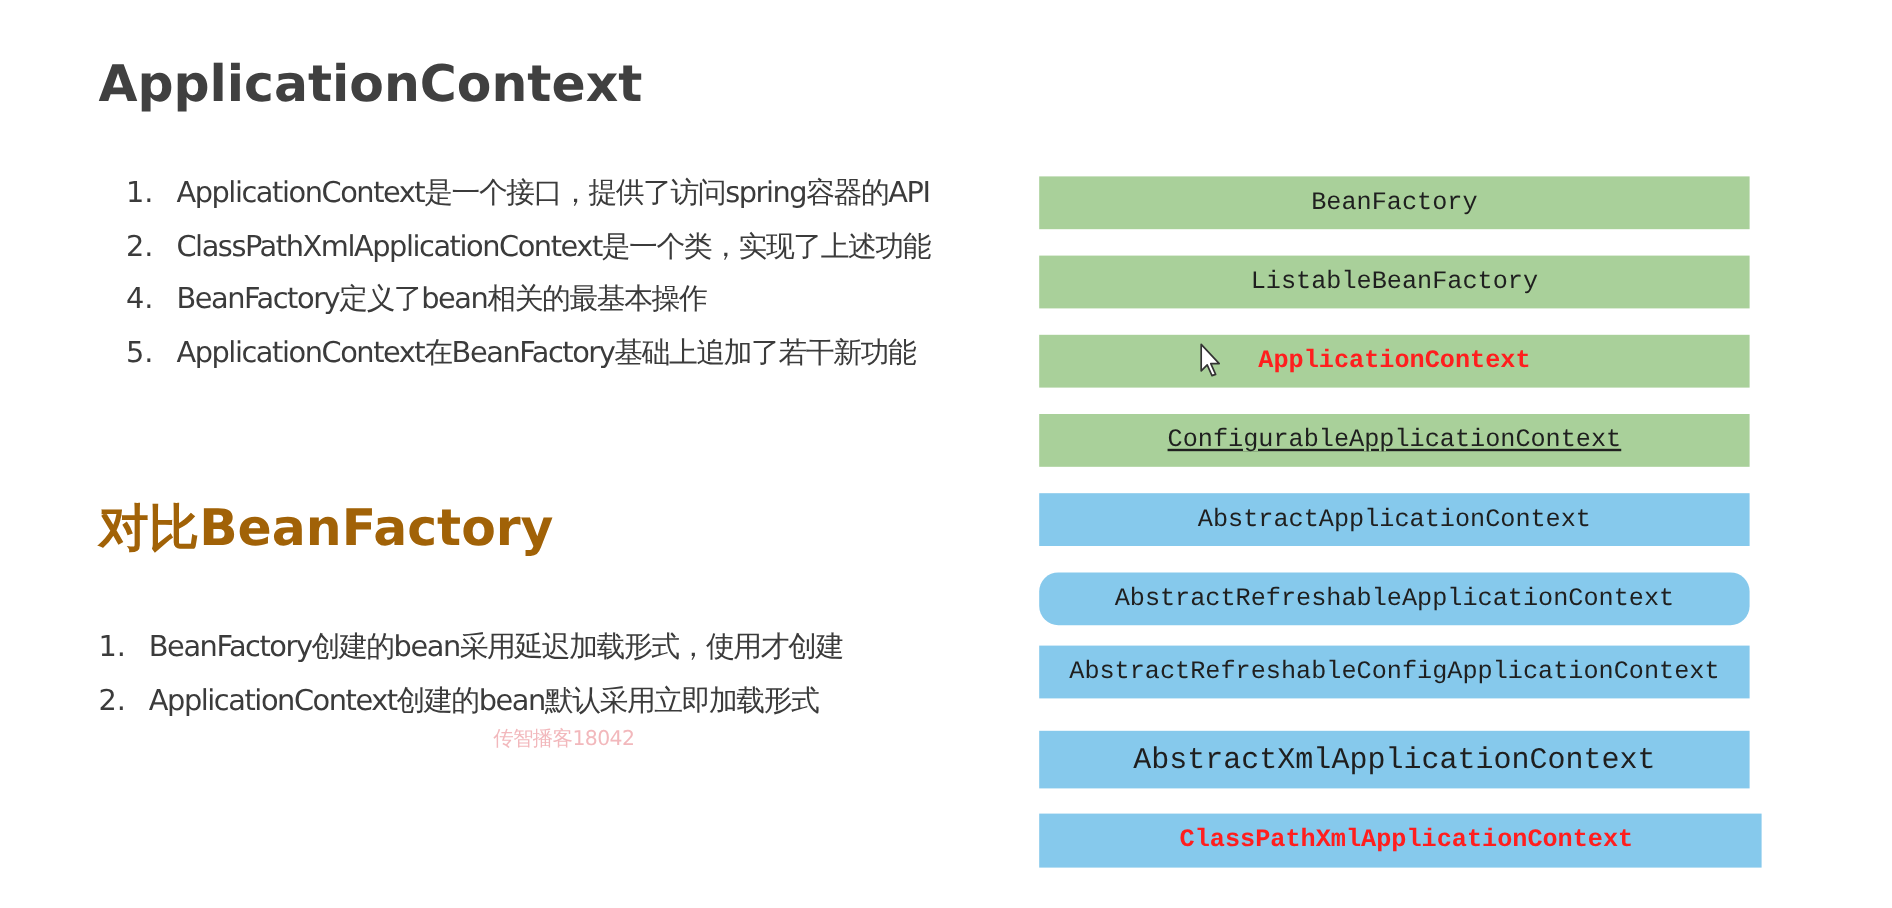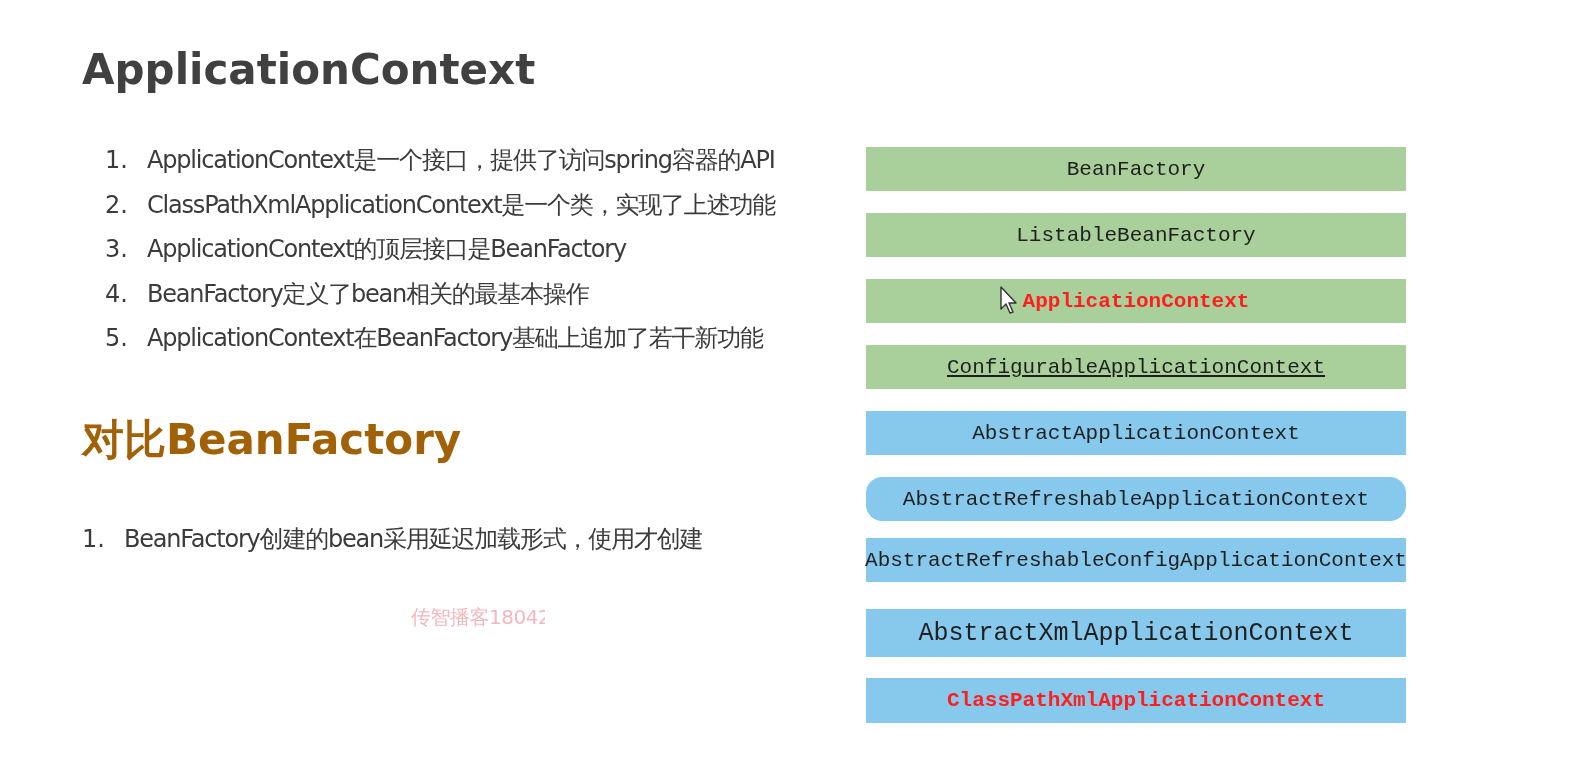--- a/index.html
+++ b/index.html
@@ -19,67 +19,67 @@
     }
     .list { position: absolute; left: 82px; margin: 0; padding: 0; list-style: none; }
     .list1 { top: 143px; margin-left: 23px; }
     .list2 { top: 522px; }
     .list li {
       height: 44.5px; line-height: 34px; font-size: 24px; color: #3b3b3b; white-space: nowrap;
       font-family: "DejaVu Sans", sans-serif; letter-spacing: -1.2px;
     }
     .list li .num { display: inline-block; width: 42px; letter-spacing: 0; }
     .watermark {
-      position: absolute; left: 411px; top: 604px; font-size: 20px; color: #f2b8bc;
+      position: absolute; left: 411px; top: 604px; font-size: 17px; color: #f2b8bc;
       width: 134px; overflow: hidden; white-space: nowrap; font-family: "DejaVu Sans", sans-serif;
       letter-spacing: -0.5px;
     }
     .box {
-      position: absolute; left: 866px; width: 540px; height: 44px;
+      position: absolute; left: 866px; width: 592px; height: 44px;
       display: flex; align-items: center; justify-content: center;
       font-family: "Liberation Mono", "DejaVu Sans Mono", monospace; font-size: 21px; color: #1f1f1f;
     }
     .box.green { background: #a9d09a; }
     .box.blue { background: #86c9ec; }
     .box.highlight { color: #ff1e1e; font-weight: bold; }
     .box.large { font-size: 25px; }
     .cursor { position: absolute; left: 999px; top: 285px; width: 20px; height: 30px; }
   </style>
 </head>
 <body>
 
 <div>
 
   <div class="h1">ApplicationContext</div>
 
   <ul class="list list1">
     <li><span class="num">1.</span><span>ApplicationContext是一个接口，提供了访问spring容器的API</span></li>
     <li><span class="num">2.</span><span>ClassPathXmlApplicationContext是一个类，实现了上述功能</span></li>
-    <li><span class="num">3.</span><span>ApplicationContext的顶层接口是BeanFactory</span></li>
     <li><span class="num">4.</span><span>BeanFactory定义了bean相关的最基本操作</span></li>
     <li><span class="num">5.</span><span>ApplicationContext在BeanFactory基础上追加了若干新功能</span></li>
   </ul>
 
   <div class="h2">对比BeanFactory</div>
 
   <ul class="list list2">
     <li><span class="num">1.</span><span>BeanFactory创建的bean采用延迟加载形式，使用才创建</span></li>
+    <li><span class="num">2.</span><span>ApplicationContext创建的bean默认采用立即加载形式</span></li>
   </ul>
 
   <div class="watermark">传智播客18042</div>
 
   <div>
     <div class="box green" style="top:147px;">BeanFactory</div>
     <div class="box green" style="top:213px;">ListableBeanFactory</div>
     <div class="box green highlight" style="top:279px;">ApplicationContext</div>
     <div class="box green" style="top:345px;text-decoration:underline;">ConfigurableApplicationContext</div>
     <div class="box blue" style="top:411px;">AbstractApplicationContext</div>
     <div class="box blue" style="top:477px;border-radius:16px;">AbstractRefreshableApplicationContext</div>
     <div class="box blue" style="top:538px;">AbstractRefreshableConfigApplicationContext</div>
     <div class="box blue large" style="top:609px; height:48px;">AbstractXmlApplicationContext</div>
-    <div class="box blue highlight" style="top:678px; height:45px;">ClassPathXmlApplicationContext</div>
+    <div class="box blue highlight" style="top:678px; height:45px;padding-left:10px;">ClassPathXmlApplicationContext</div>
   </div>
 
   <svg class="cursor" viewBox="0 0 20 30">
     <path d="M2 2 L2 24 L7 19 L11 28 L14 27 L10 18 L17 18 Z" fill="#ffffff" stroke="#333333" stroke-width="1.4" stroke-linejoin="round"></path>
   </svg>
 
 </div>
 
 </body></html>

